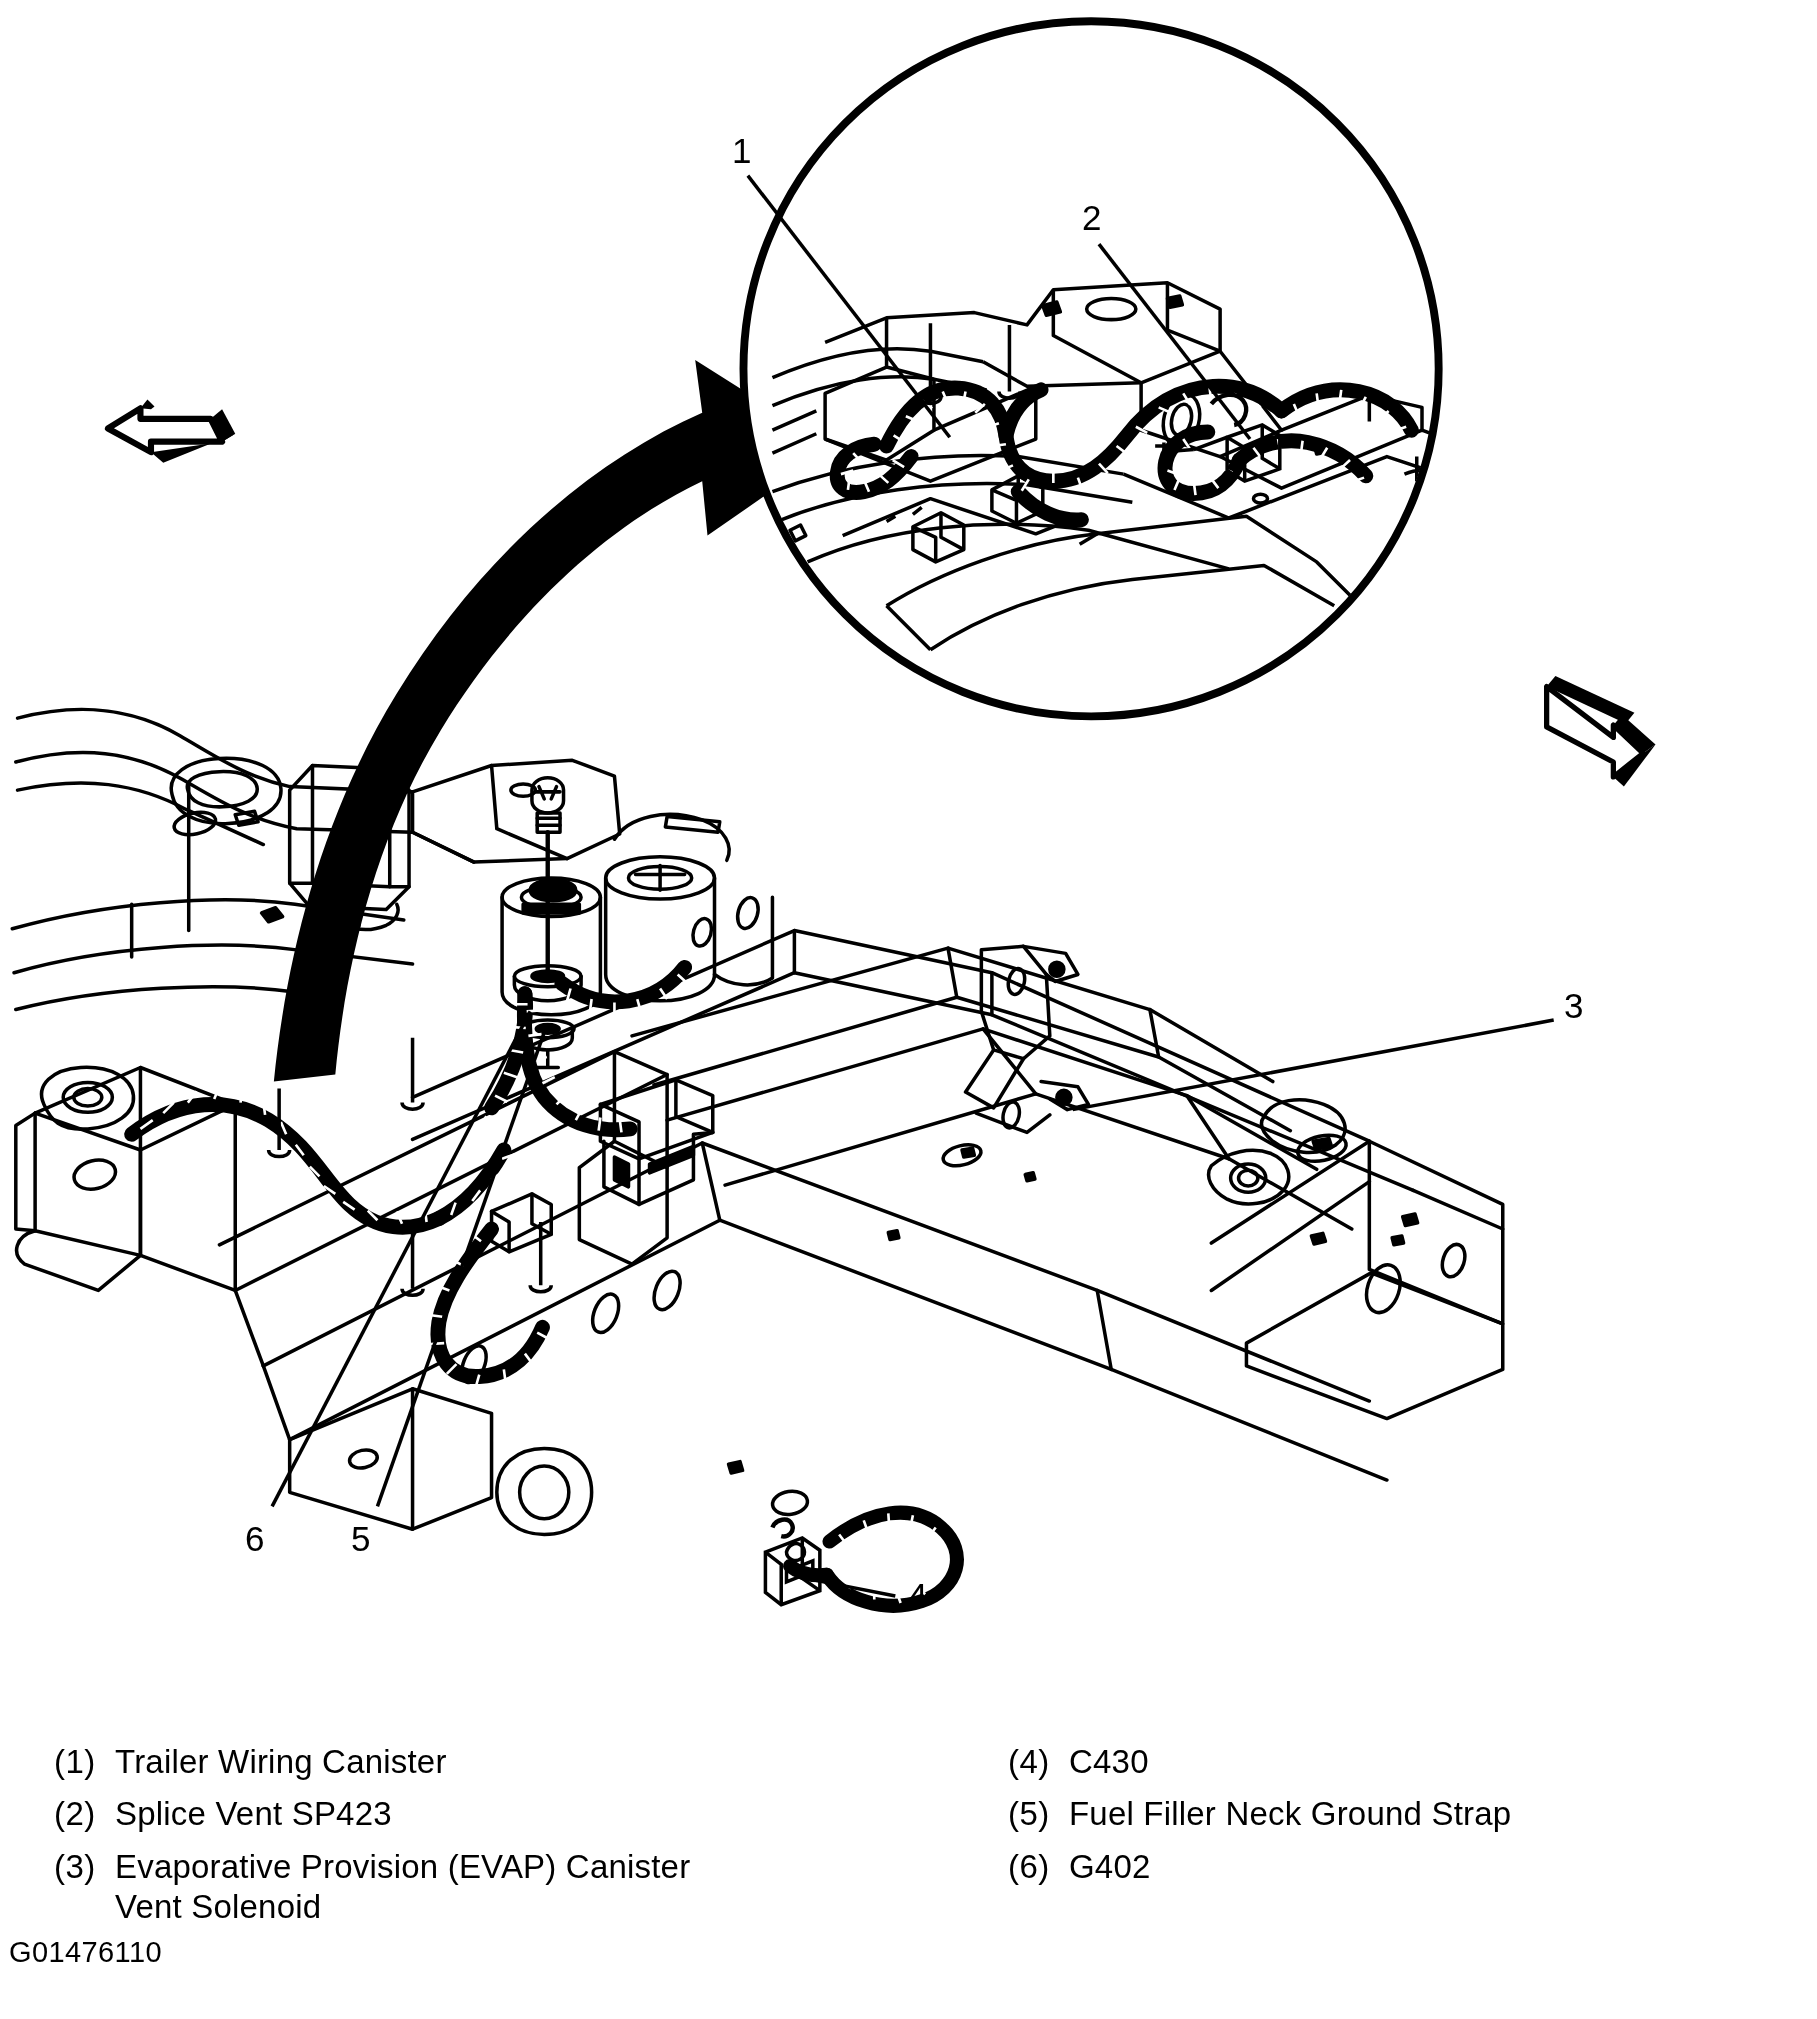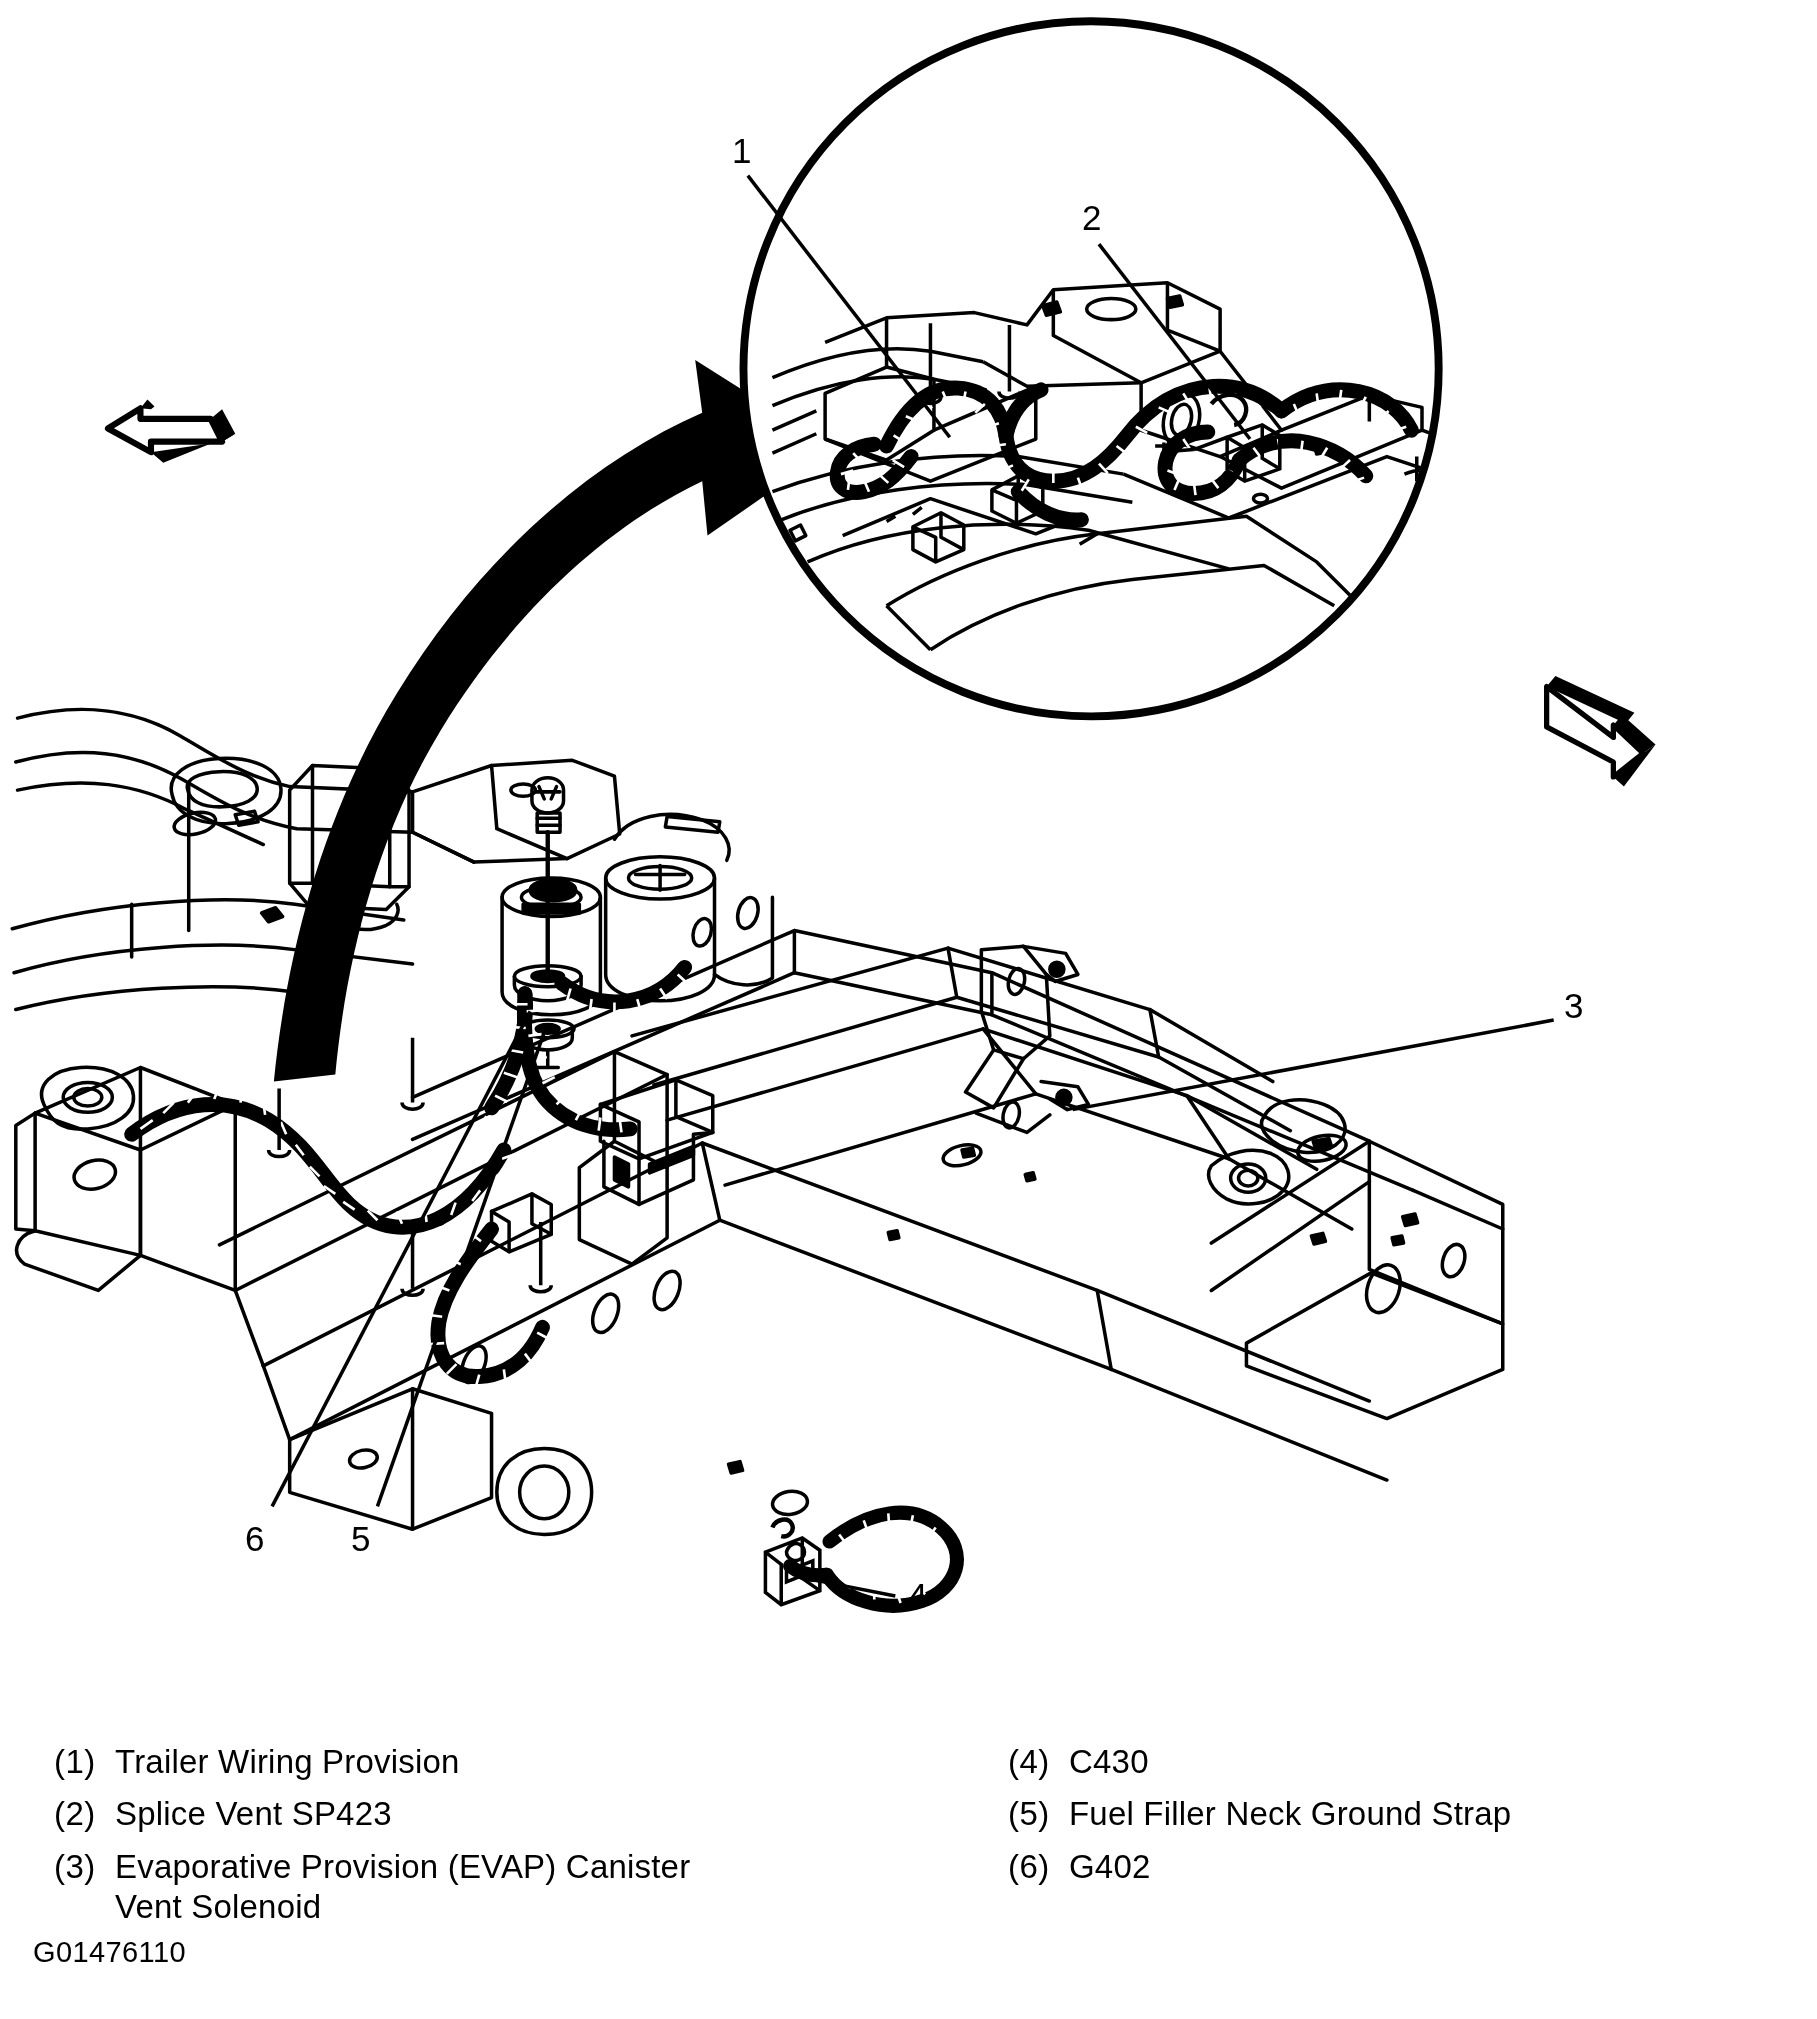--- a/index.html
+++ b/index.html
@@ -20,21 +20,21 @@
   .legend-row{display:flex;align-items:flex-start;margin-bottom:12.3px;}
   .legend-num{
     flex:0 0 auto;width:61px;font-size:33px;line-height:40px;
     letter-spacing:0.4px;
   }
   .legend-label{
     flex:1 1 auto;font-size:33px;line-height:40px;letter-spacing:0.2px;
     white-space:pre-line;
   }
   .figure-id{
-    position:absolute;left:33px;top:1936px;font-size:29px;line-height:33px;
+    position:absolute;left:9px;top:1936px;font-size:29px;line-height:33px;
     letter-spacing:0.4px;
   }
   
   .callout{
     position:absolute;font-size:35px;line-height:35px;font-weight:400;
     letter-spacing:0;
   }
 </style>
 </head>
 <body>
@@ -405,21 +405,21 @@
 <div class="callout" style="left:1082px;top:200px;">2</div>
 <div class="callout" style="left:1564px;top:988px;">3</div>
 <div class="callout" style="left:908px;top:1578px;">4</div>
 <div class="callout" style="left:351px;top:1521px;">5</div>
 <div class="callout" style="left:245px;top:1521px;">6</div>
 
 <div class="legend">
   <div class="col left">
     <div class="legend-row">
       <div class="legend-num">(1)</div>
-      <div class="legend-label">Trailer Wiring Provision</div>
+      <div class="legend-label">Trailer Wiring Canister</div>
     </div>
     <div class="legend-row">
       <div class="legend-num">(2)</div>
       <div class="legend-label">Splice Vent SP423</div>
     </div>
     <div class="legend-row">
       <div class="legend-num">(3)</div>
       <div class="legend-label">Evaporative Provision (EVAP) Canister
 Vent Solenoid</div>
     </div>

